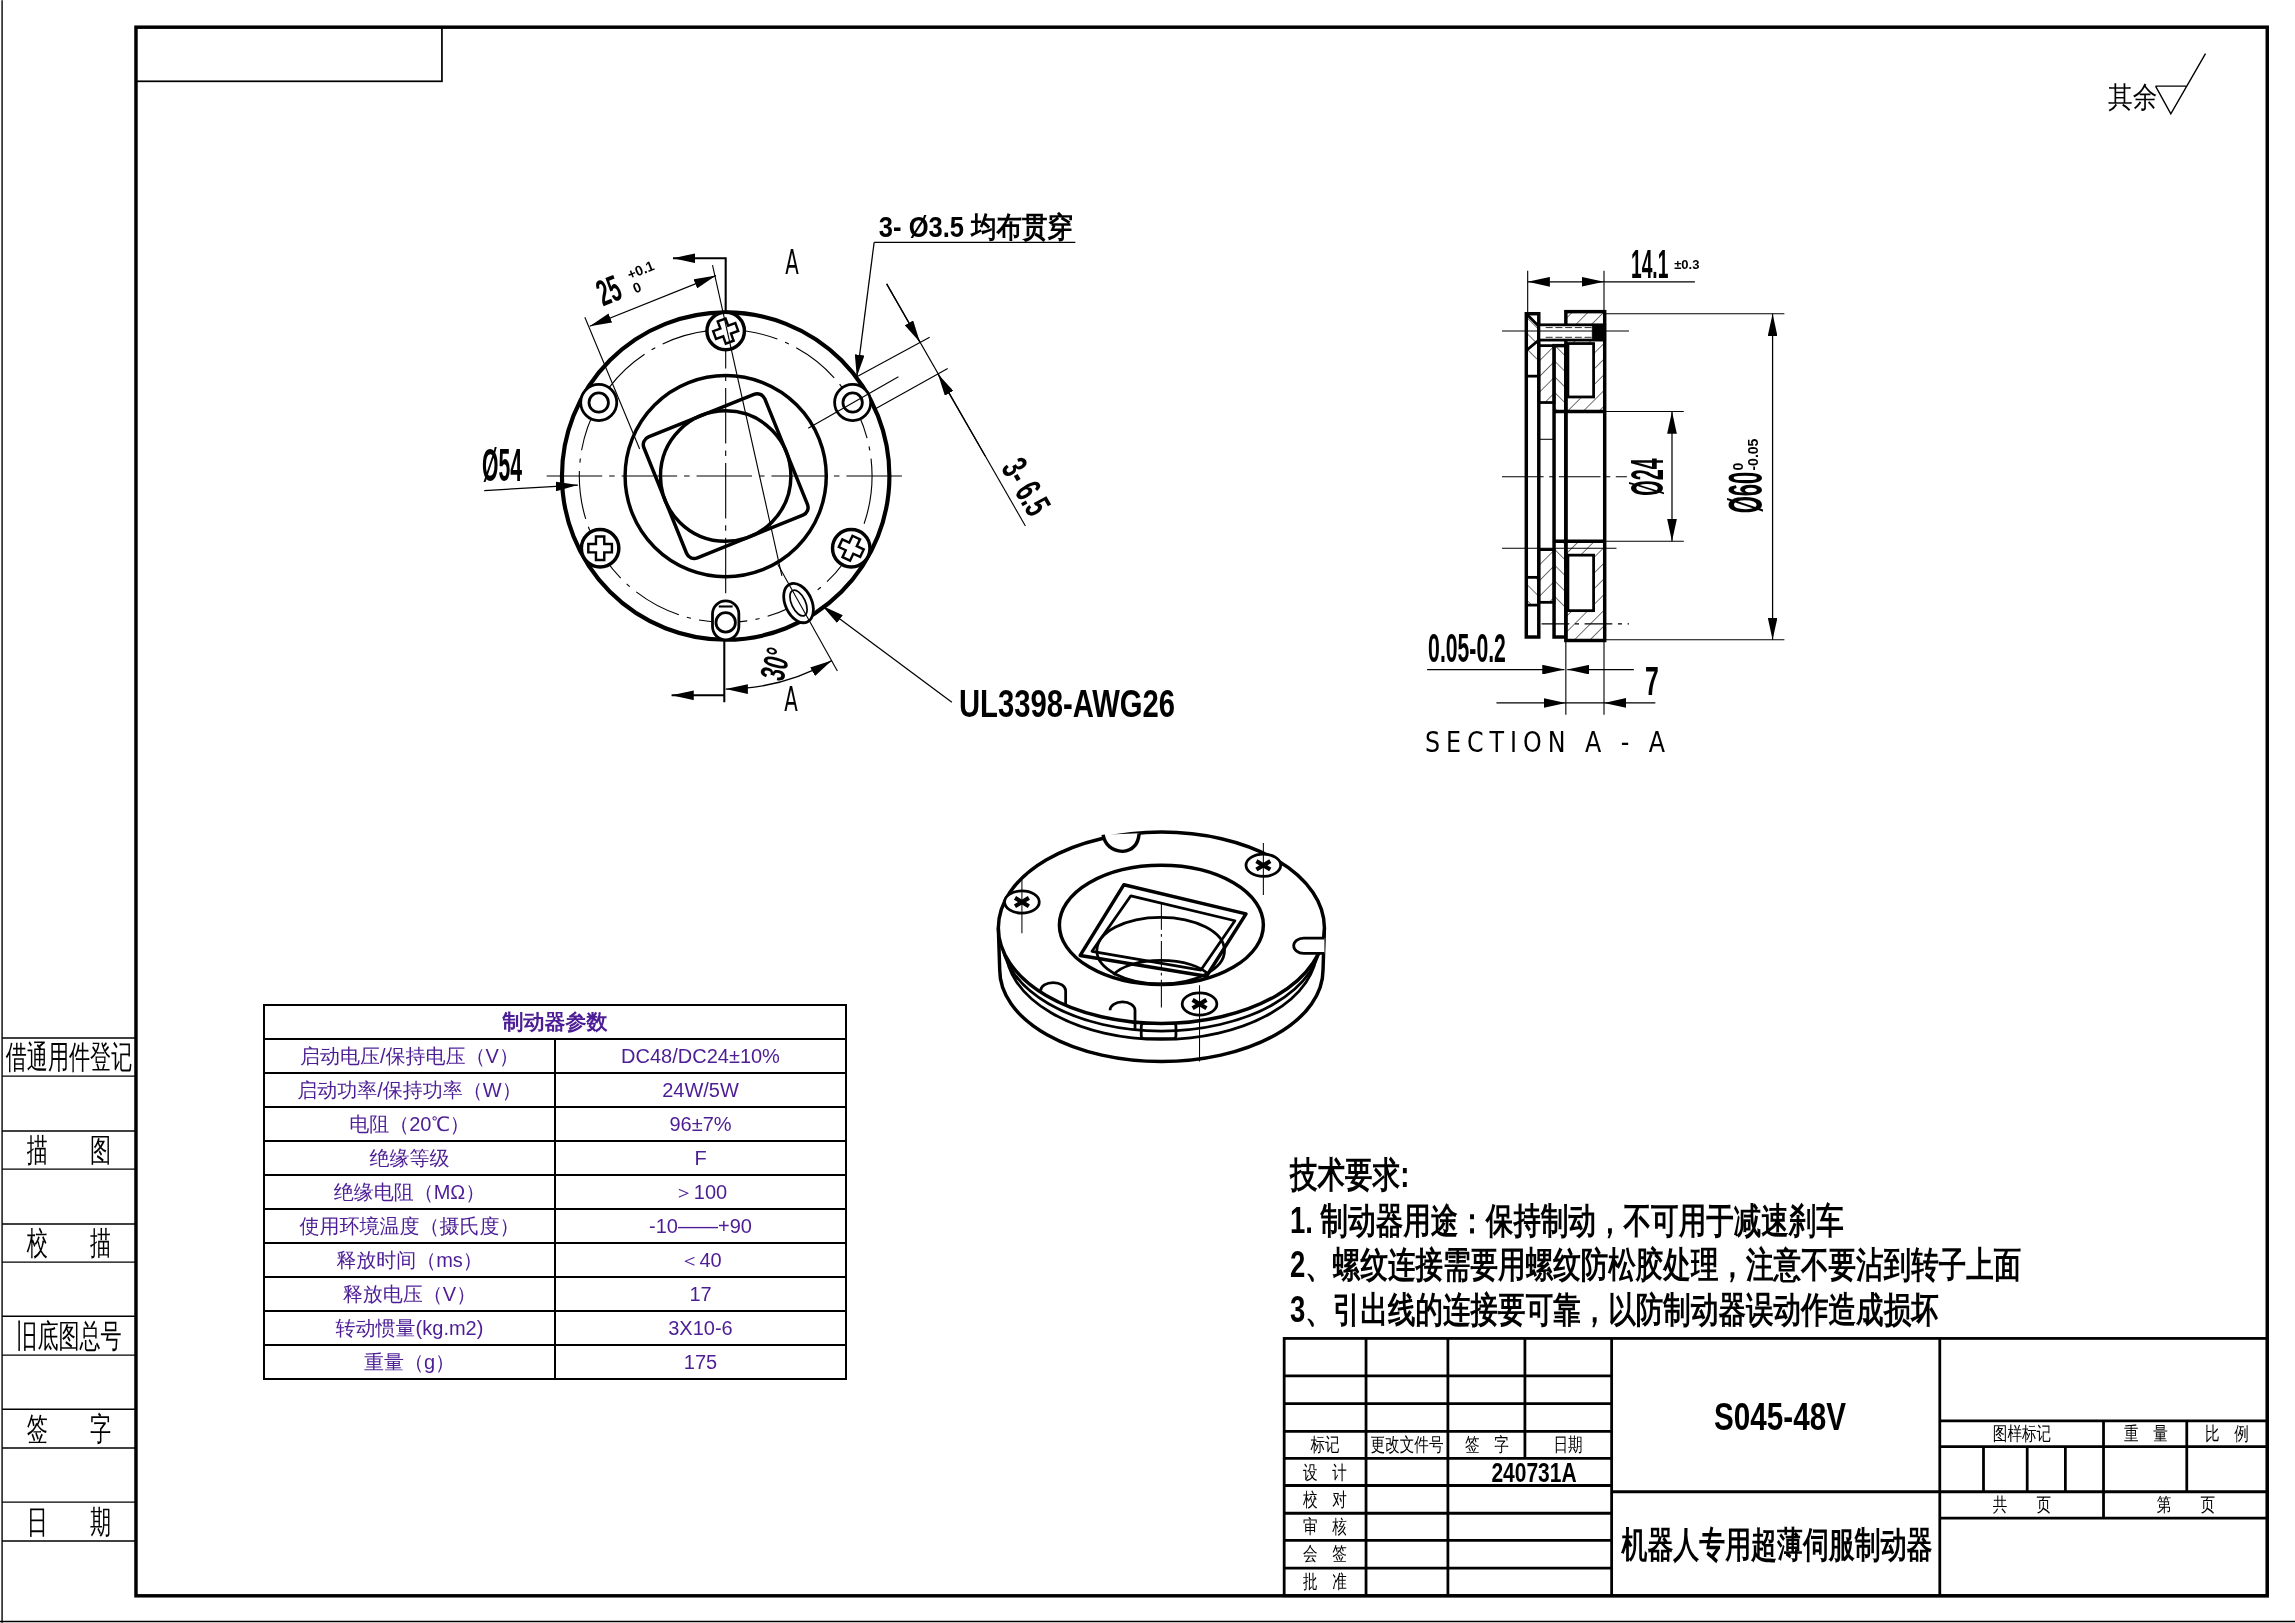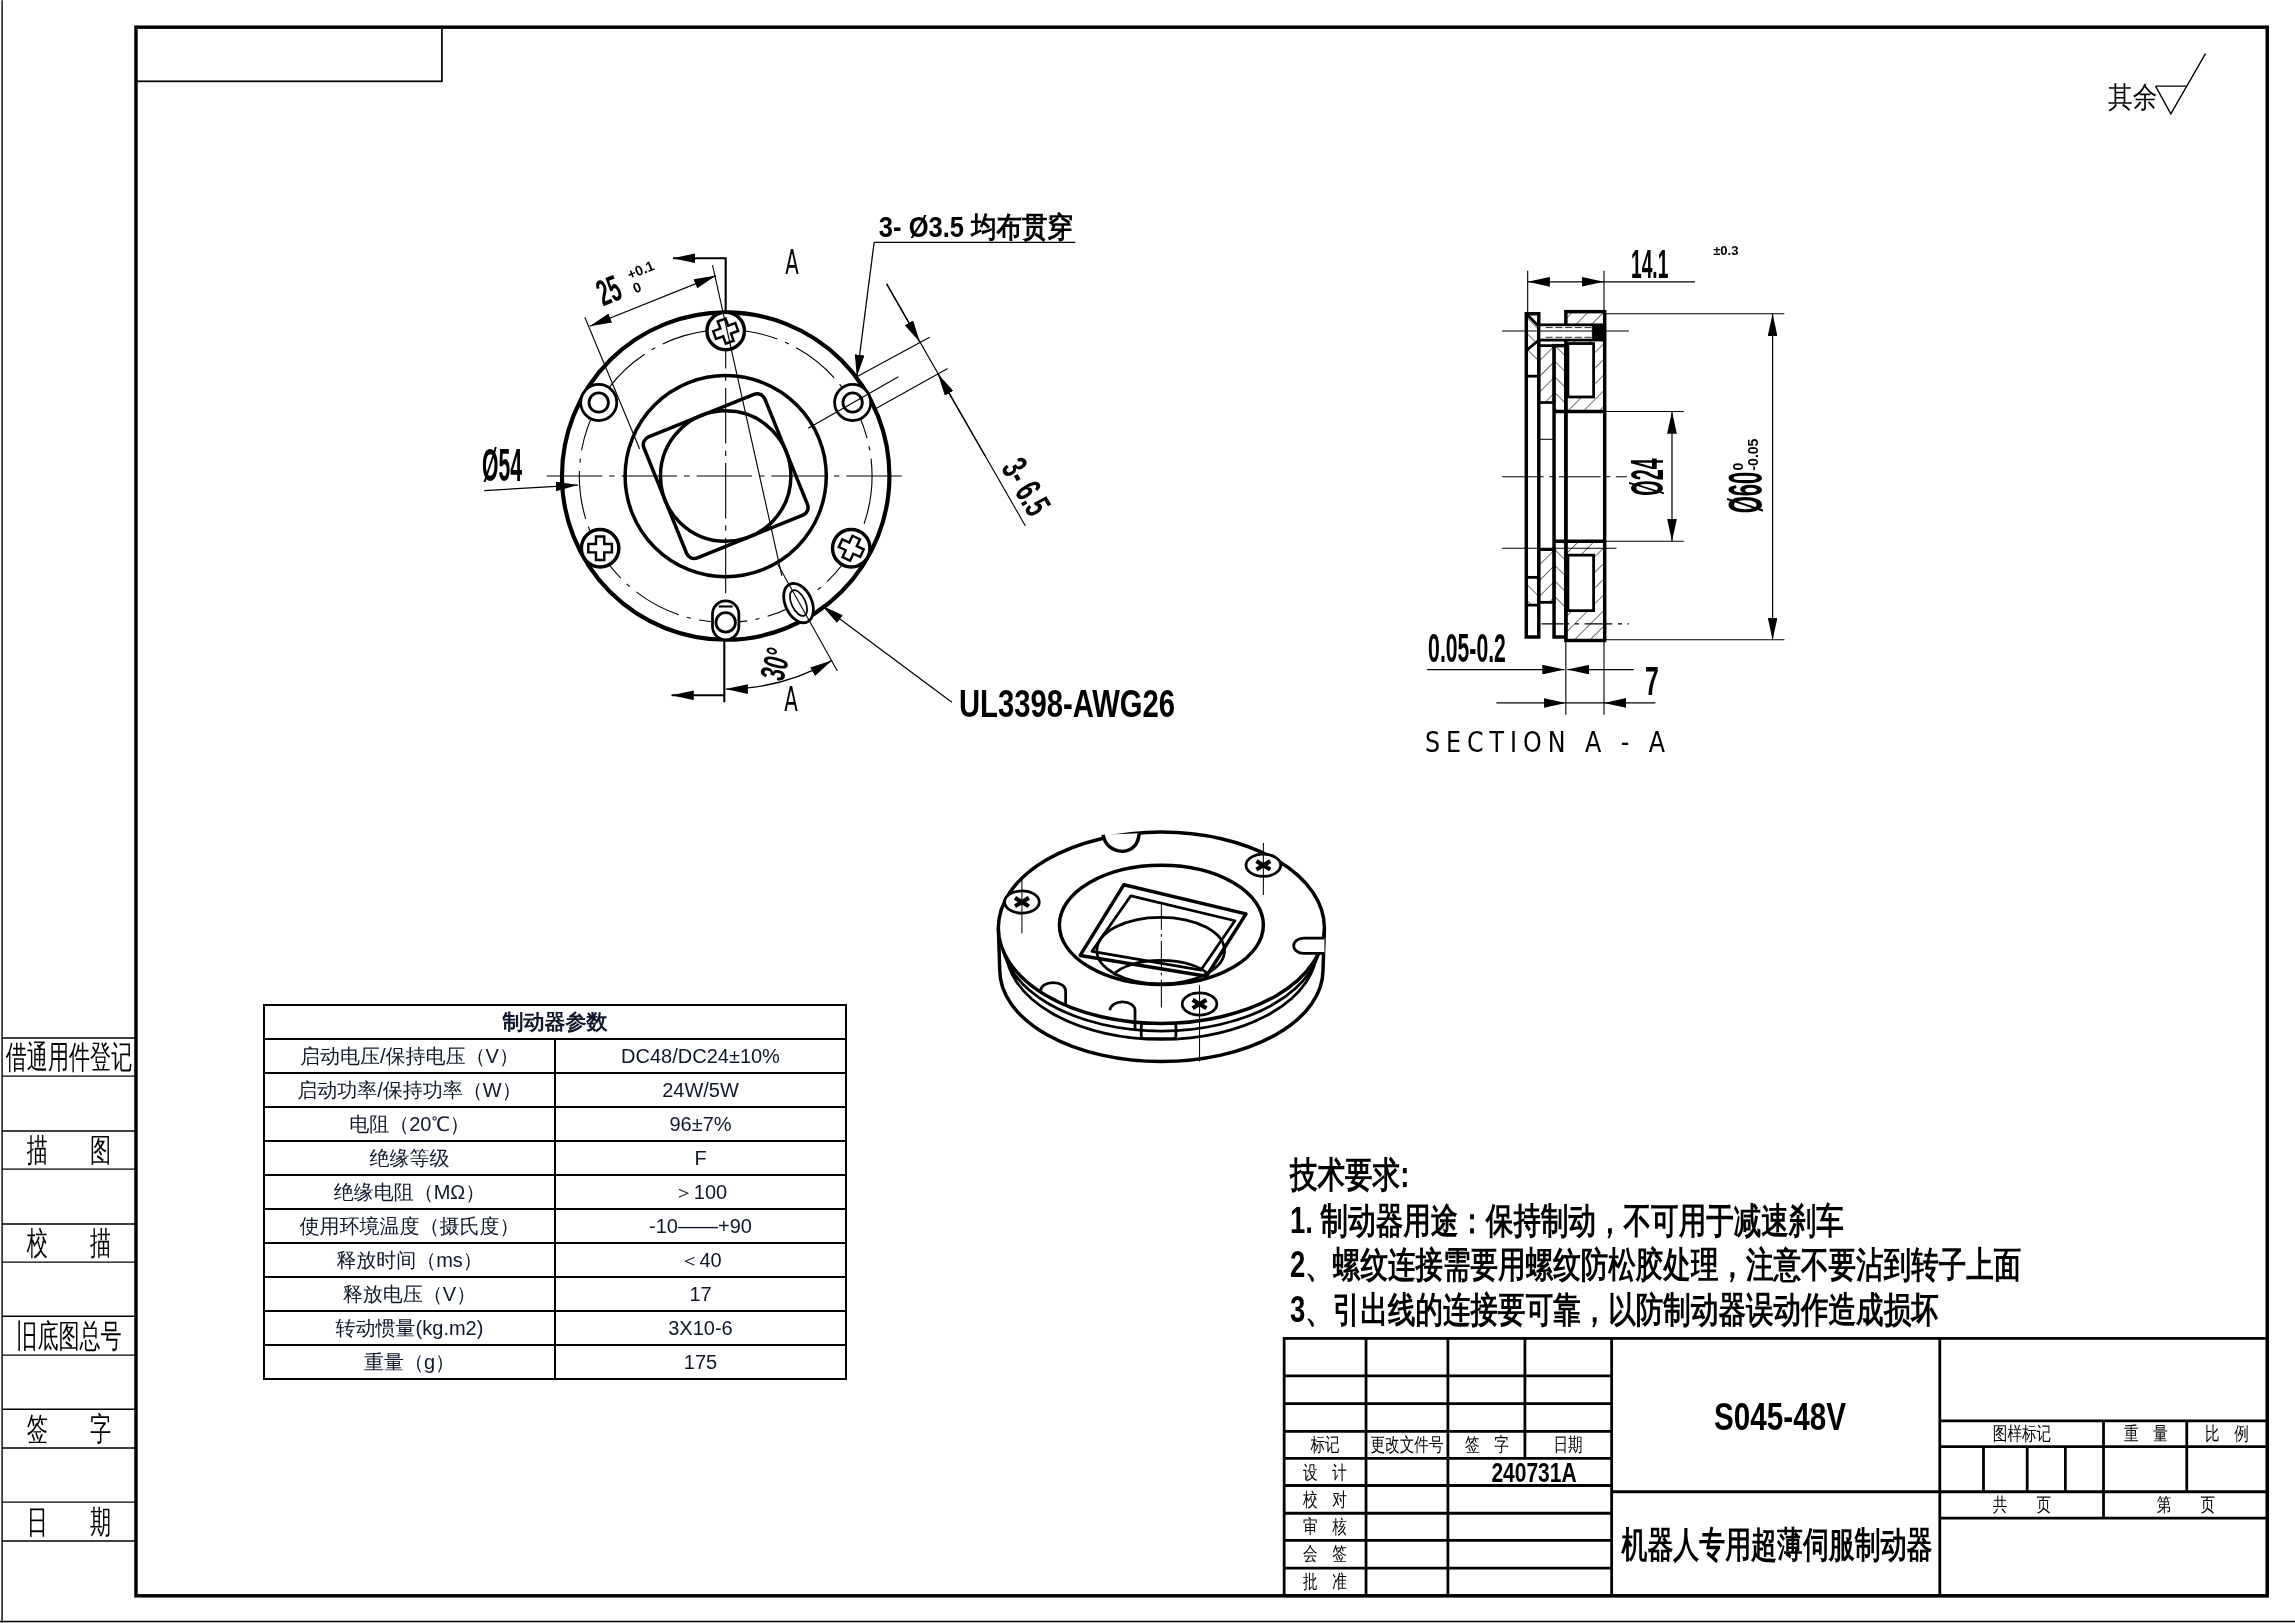--- a/index.html
+++ b/index.html
@@ -3,21 +3,21 @@
 <meta charset="utf-8">
 <style>
   html, body { margin:0; padding:0; background:#fff; }
   body { width:2295px; height:1623px; position:relative; overflow:hidden; }
   .art { position:absolute; left:0; top:0; }
   .t { position:absolute; white-space:nowrap; line-height:1; color:#000; }
   .b { font-family:"Liberation Sans", sans-serif; font-weight:bold; }
   .thin { font-family:"DejaVu Sans", sans-serif; font-weight:normal; }
   .tol { display:inline-flex; flex-direction:column; justify-content:center; line-height:1.05; vertical-align:middle; margin-left:2.8px; }
   table.params { position:absolute; left:263px; top:1004px; width:582px; border-collapse:collapse; table-layout:fixed; }
-  table.params td { border:2.8px solid #000; padding:0; text-align:center; vertical-align:middle; font-family:"Liberation Sans", sans-serif; font-size:20px; color:#0f172a; white-space:nowrap; overflow:hidden; }
+  table.params td { border:2.8px solid #000; padding:0; text-align:center; vertical-align:middle; font-family:"Liberation Sans", sans-serif; font-size:20px; color:#4c1d95; white-space:nowrap; overflow:hidden; }
   table.params tr { height:34px; }
   table.params td.title { font-weight:bold; font-size:21px; }
   .req { position:absolute; left:1290px; font-family:"Liberation Sans", sans-serif; font-weight:bold; font-size:36px; line-height:1; white-space:nowrap; transform-origin:left center; transform:scaleX(0.765); color:#000; }
   .strip { position:absolute; left:69px; font-family:"DejaVu Sans", sans-serif; font-size:21.5px; line-height:1; white-space:nowrap; transform:translate(-50%,-50%) scale(0.98,1.5); color:#000; }
   .tbs { position:absolute; font-family:"DejaVu Sans", sans-serif; font-size:14.6px; line-height:1; white-space:nowrap; transform:translate(-50%,-50%) scaleY(1.3); color:#000; }
 </style>
 </head>
 <body>
 
 <svg class="art" width="2295" height="1623" viewBox="0 0 3308 2339">
@@ -267,21 +267,21 @@
 
 <div class="t b" style="left:1026px; top:487px; font-size:37px; transform:translate(-50%,-50%) rotate(60deg) scaleX(0.62);">3- 6.5</div>
 
 <div class="t b" style="left:775px; top:664px; font-size:35px; transform:translate(-50%,-50%) rotate(-75deg) scaleX(0.6);">30°</div>
 
 <div class="t b" style="left:1067px; top:703px; font-size:39px; transform:translate(-50%,-50%) scaleX(0.75);">UL3398-AWG26</div>
 
 <div class="t thin" style="left:792px; top:262px; font-size:33px; transform:translate(-50%,-50%) scaleX(0.6);">A</div>
 <div class="t thin" style="left:791px; top:699px; font-size:33px; transform:translate(-50%,-50%) scaleX(0.6);">A</div>
 
-<div class="t b" style="left:1631px; top:244px; display:flex; align-items:flex-start;gap:39px;">
+<div class="t b" style="left:1631px; top:244px; display:flex; align-items:center;">
   <span style="font-size:40px; display:inline-block; transform-origin:left center; transform:scaleX(0.48); width:39px;">14.1</span>
   <span style="font-size:13px; margin-left:4.2px;">±0.3</span>
 </div>
 
 <div class="t b" style="left:1646px; top:477px; font-size:47px; transform:translate(-50%,-50%) rotate(-90deg) scaleX(0.42);">Ø24</div>
 
 <div class="t b" style="left:1745px; top:476px; transform:translate(-50%,-50%) rotate(-90deg); display:flex; align-items:center;">
   <span style="font-size:49px; display:inline-block; width:40px; transform-origin:left center; transform:scaleX(0.45);">Ø60</span>
   <span class="tol">
     <span style="font-size:14px;">0</span>

